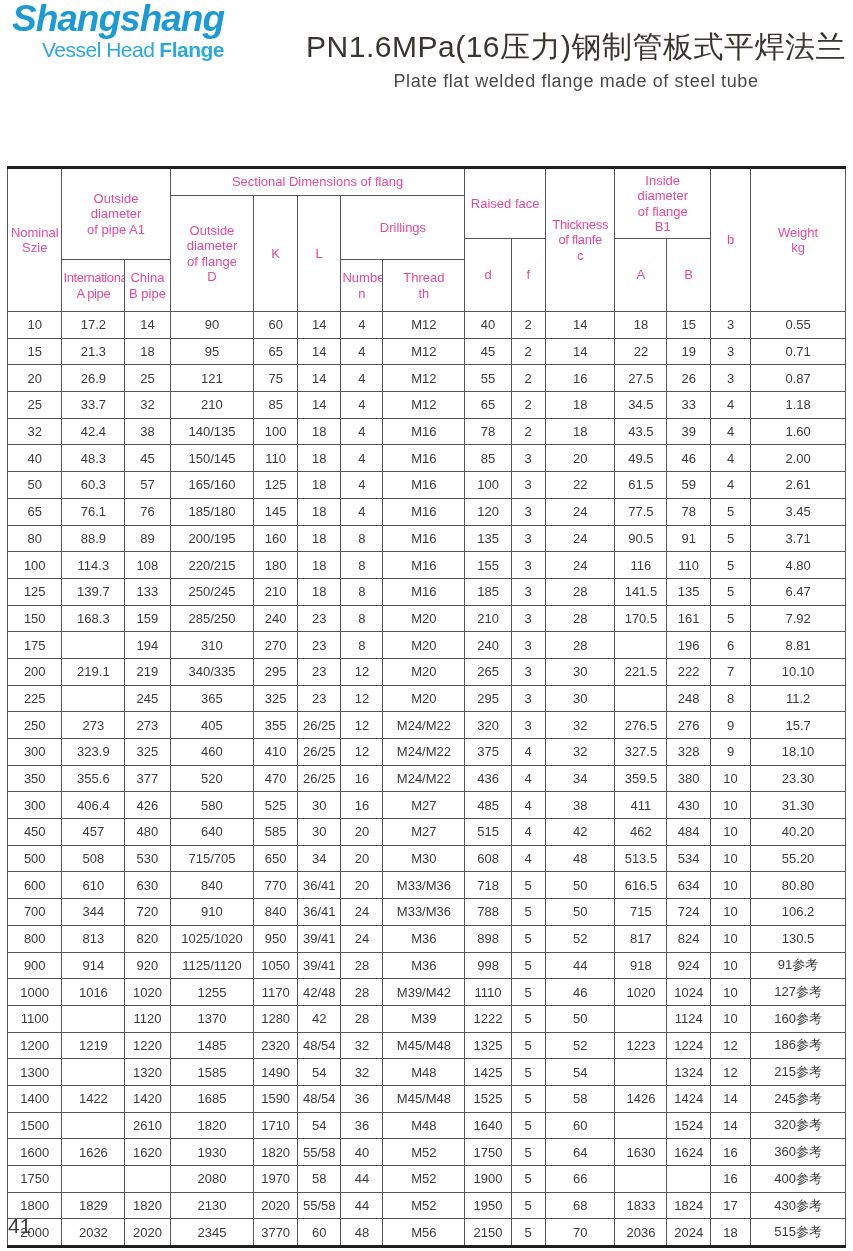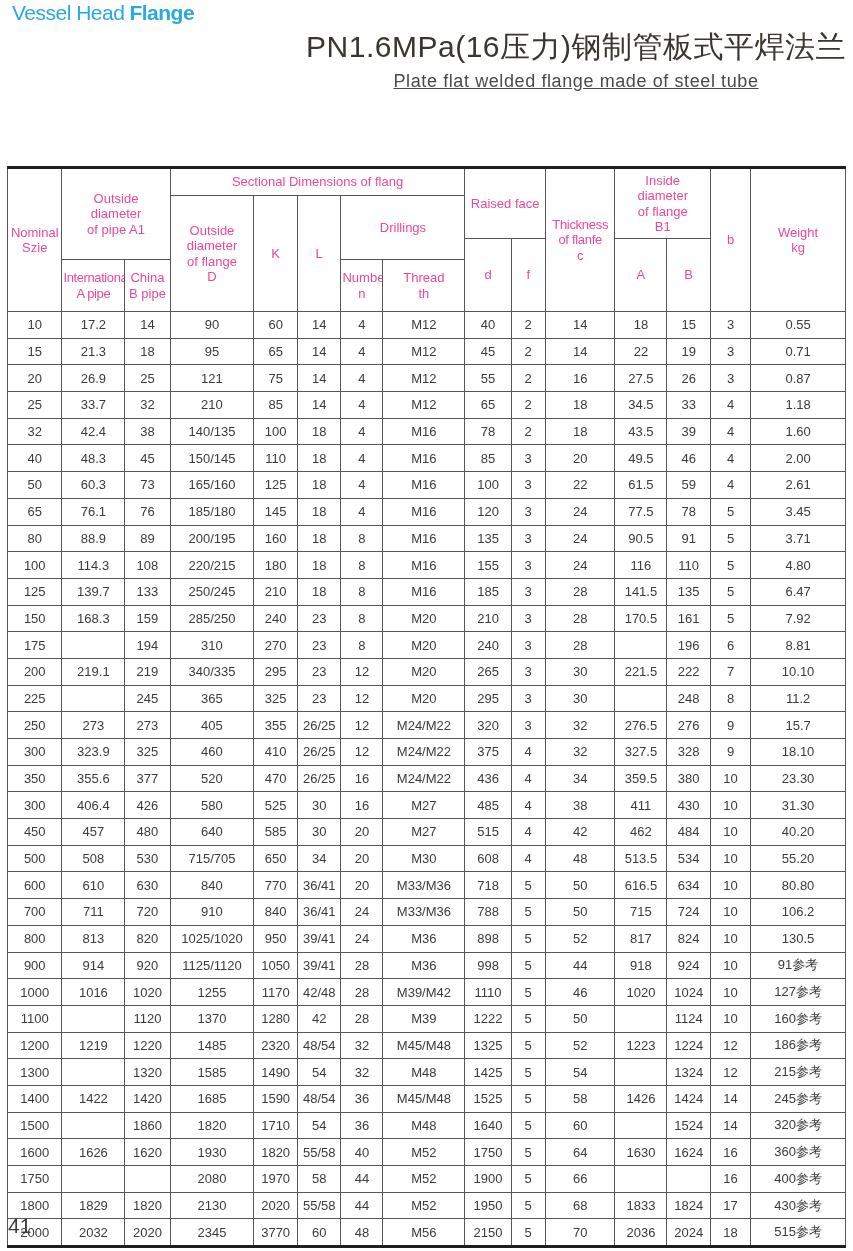--- a/index.html
+++ b/index.html
@@ -17,21 +17,21 @@
   .logo-name{
     font-size:37px;font-weight:bold;font-style:italic;
     letter-spacing:-1px;
   }
   .logo-tagline{font-size:21px;margin-top:2px;letter-spacing:-0.5px;text-align:right;}
   .logo-tagline .tag-bold{font-weight:bold;margin-left:5px;}
 
   
   .titles{position:absolute;right:7px;top:27px;text-align:center;}
   .title{font-size:30px;color:#39352f;letter-spacing:0.5px;white-space:nowrap;}
-  .subtitle{font-size:18px;color:#4a4a4a;margin-top:3px;letter-spacing:0.6px;text-decoration:underline;}
+  .subtitle{font-size:18px;color:#4a4a4a;margin-top:3px;letter-spacing:0.6px;}
 
   
   table.spec{
     position:absolute;left:7px;top:166px;width:839px;
     border-collapse:collapse;table-layout:fixed;
     border-top:3px solid #1f1f1f;
     border-bottom:3px solid #1f1f1f;
     border-left:1px solid #3a3a3a;
     border-right:1px solid #3a3a3a;
   }
@@ -53,20 +53,21 @@
 
   
   .page-number{position:absolute;left:8px;top:1214px;font-size:21px;color:#3d3d3d;}
 </style>
 </head>
 <body>
 
 <div class="page">
 
   <div class="logo">
+    <div class="logo-name" style="color:#1a9ad6;">Shangshang</div>
     <div class="logo-tagline" style="color:#29a9e0;">
       <span>Vessel Head</span><span class="tag-bold">Flange</span>
     </div>
   </div>
 
   <div class="titles">
     <div class="title">PN1.6MPa(16压力)钢制管板式平焊法兰</div>
     <div class="subtitle">Plate flat welded flange made of steel tube</div>
   </div>
 
@@ -233,21 +234,21 @@
           <td>3</td>
           <td>20</td>
           <td>49.5</td>
           <td>46</td>
           <td>4</td>
           <td>2.00</td>
         </tr>
         <tr>
           <td>50</td>
           <td>60.3</td>
-          <td>73</td>
+          <td>57</td>
           <td>165/160</td>
           <td>125</td>
           <td>18</td>
           <td>4</td>
           <td>M16</td>
           <td>100</td>
           <td>3</td>
           <td>22</td>
           <td>61.5</td>
           <td>59</td>
@@ -504,21 +505,21 @@
           <td>718</td>
           <td>5</td>
           <td>50</td>
           <td>616.5</td>
           <td>634</td>
           <td>10</td>
           <td>80.80</td>
         </tr>
         <tr>
           <td>700</td>
-          <td>711</td>
+          <td>344</td>
           <td>720</td>
           <td>910</td>
           <td>840</td>
           <td>36/41</td>
           <td>24</td>
           <td>M33/M36</td>
           <td>788</td>
           <td>5</td>
           <td>50</td>
           <td>715</td>
@@ -641,21 +642,21 @@
           <td>5</td>
           <td>58</td>
           <td>1426</td>
           <td>1424</td>
           <td>14</td>
           <td>245参考</td>
         </tr>
         <tr>
           <td>1500</td>
           <td></td>
-          <td>1860</td>
+          <td>2610</td>
           <td>1820</td>
           <td>1710</td>
           <td>54</td>
           <td>36</td>
           <td>M48</td>
           <td>1640</td>
           <td>5</td>
           <td>60</td>
           <td></td>
           <td>1524</td>

